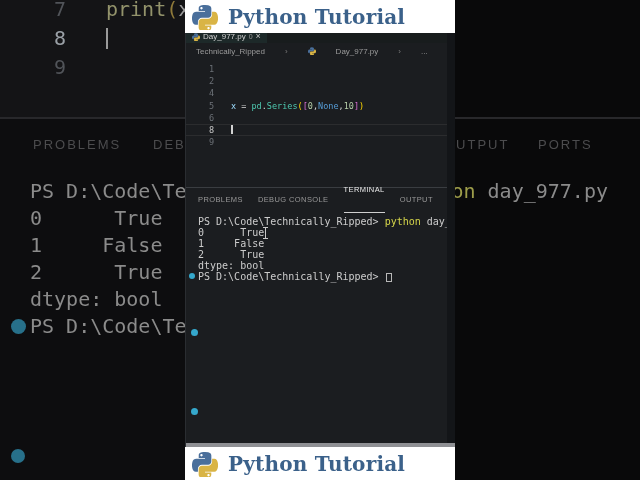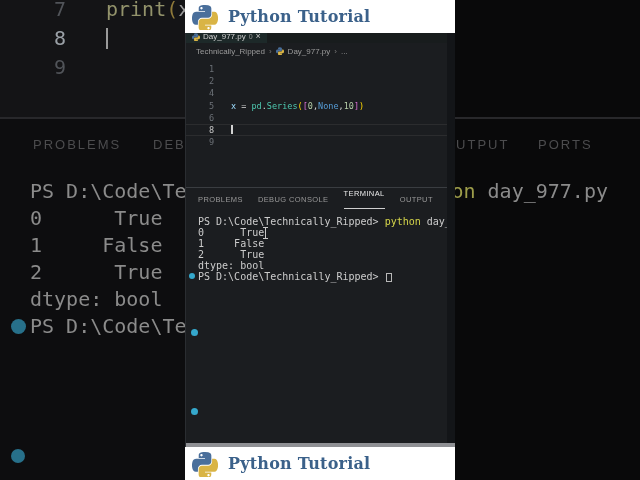--- a/index.html
+++ b/index.html
@@ -34,55 +34,55 @@
                  background:#27708a}
   
   .vscode{position:absolute;left:185px;top:30px;width:270px;height:417px;background:#1b1d20;
           z-index:2;overflow:hidden;border-left:1px solid #2a2d31;box-sizing:border-box}
   .tabbar{position:absolute;left:0;top:0;right:0;height:13px;background:#181c1d;display:flex}
   .tab{display:inline-flex;align-items:center;gap:3px;padding:0 6px;background:#1d2929;height:13px}
   .tab-label{font-size:8px;color:#d2d2d2}
   .tab-ind{font-size:7px;color:#9a9a9a}
   .tab-close{font-size:9px;color:#c2c2c2;line-height:9px}
   .breadcrumb{position:absolute;left:10px;top:13px;height:16px;display:flex;align-items:center;
-              gap:4px;font-size:8px;color:#9b9b9b;white-space:nowrap}
+              gap:20px;font-size:8px;color:#9b9b9b;white-space:nowrap}
   .bc-sep{color:#7a7a7a;font-size:8px}
   .mini-py{width:8px;height:8px;display:inline-block;vertical-align:middle}
   #editor{position:absolute;left:0;top:33px;right:8px;font-family:"DejaVu Sans Mono",monospace;
           font-size:8.5px}
   #editor .ed-line{height:12.2px;line-height:12.2px;white-space:pre}
   #editor .ln{display:inline-block;width:28px;text-align:right;color:#6c7177}
   #editor .cur{box-shadow:inset 0 1px 0 #2b2c2e, inset 0 -1px 0 #2b2c2e}
   #editor .cur .ln{color:#c6c6c6}
   #editor .code{padding-left:17px}
   #editor .caret{display:inline-block;width:1.5px;height:9px;background:#d2d2d2;vertical-align:-1px}
   .divider{position:absolute;left:0;right:0;top:157px;height:1px;background:#3a3d41}
   #paneltabs{position:absolute;left:12px;top:158px;height:22px;display:flex;gap:15px;
              align-items:center;font-size:7.5px;letter-spacing:.4px}
   .p-tab{color:#989898;white-space:nowrap}
-  .p-tab.active{color:#e8e8e8;border-bottom:1px solid #cfcfcf;padding-bottom:10px}
+  .p-tab.active{color:#e8e8e8;border-bottom:1px solid #cfcfcf;padding-bottom:18px}
   #terminal{position:absolute;left:12px;top:186px;right:4px;font-family:"DejaVu Sans Mono",monospace;
             font-size:10px}
   #terminal .t-line{height:11px;line-height:11px;position:relative;white-space:pre}
   #terminal .t-dot{position:absolute;left:-9px;top:2px;width:6px;height:6px;border-radius:50%;
                    background:#35a8cc}
   #terminal .t-caret{display:inline-block;width:6px;height:9px;border:1px solid #b8b8b8;
                      vertical-align:-2px;margin-left:1px;box-sizing:border-box}
   .ibeam{position:absolute;left:77px;top:197px;width:5px;height:10px;z-index:3;
          border-top:1px solid #c8c8c8;border-bottom:1px solid #c8c8c8;
          background:linear-gradient(#c8c8c8,#c8c8c8) center/1px 100% no-repeat}
   .w-dot{position:absolute;width:7px;height:7px;border-radius:50%;background:#35a8cc;left:5px}
   .w-dot.d1{top:299px}.w-dot.d2{top:378px}
   .right-gutter{position:absolute;right:0;top:0;width:8px;bottom:0;background:#131518}
   .bottom-strip{position:absolute;left:0;right:0;top:413px;height:4px;background:#8f9094}
   
   .banner{position:absolute;left:185px;width:270px;height:33px;background:#ffffff;z-index:5;
           display:flex;align-items:center;padding-left:7px;box-sizing:border-box}
   .banner.top{top:0}.banner.bottom{top:447px}
-  .banner-title{font-family:"DejaVu Serif",serif;font-weight:bold;font-size:16px;color:#3b618a;
+  .banner-title{font-family:"DejaVu Serif",serif;font-weight:bold;font-size:20px;color:#3b618a;
                 margin-left:10px;letter-spacing:.2px;white-space:nowrap}
   .py-logo{width:26px;height:26px;flex:0 0 auto}
   .py-blue{fill:#4a6f9b}.py-yellow{fill:#d9b445}
 </style>
 </head>
 <body>
 
 <div class="bg-layer">
   <div class="bg-editor-area"></div>
   <div class="bg-right"></div>

